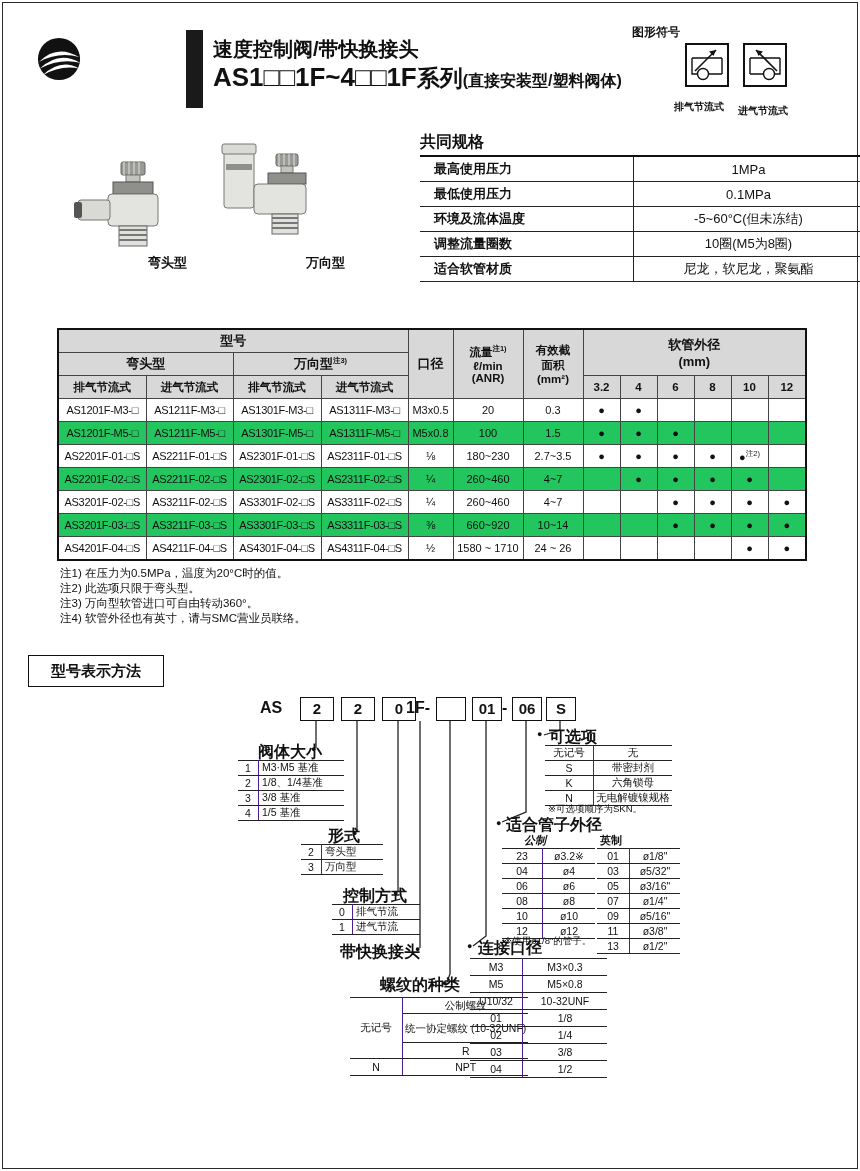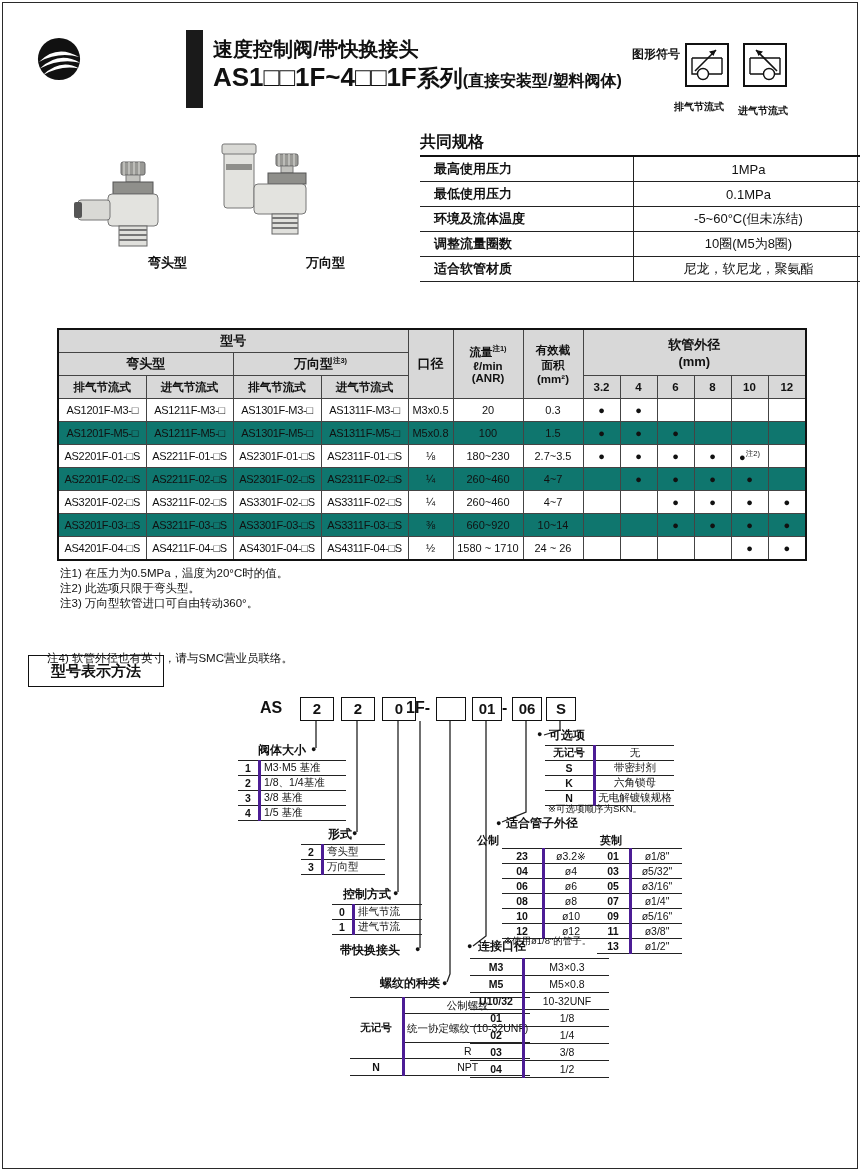--- a/index.html
+++ b/index.html
@@ -22,37 +22,37 @@
   table.specs{border-collapse:collapse;table-layout:fixed;width:425px;border-top:2px solid #111;}
   table.specs td{border-bottom:1.5px solid #222;height:22px;font-size:13px;}
   td.sl{width:198px;padding-left:14px;font-weight:bold;}
   td.sv{width:227px;text-align:center;border-left:1px solid #222;}
   
   table.main{border-collapse:collapse;table-layout:fixed;width:748px;border:2px solid #111;}
   table.main th,table.main td{border:1px solid #444;padding:0;text-align:center;vertical-align:middle;}
   table.main th{background:#d8d8d8;font-size:13px;font-weight:bold;height:22px;}
   table.main th.small{font-size:11.5px;}
   table.main td{height:22px;font-size:11px;background:#fff;}
-  tr.alt td{background:#0f766e;}
+  tr.alt td{background:#22c55e;}
   td.m{font-size:10.2px;text-align:left;padding-left:3px;letter-spacing:-0.3px;white-space:nowrap;}
   sup.tiny{font-size:7.5px;text-align:right;}
   .dotc{font-size:11px;}
   
   .note{font-size:11.5px;line-height:15px;white-space:nowrap;}
   
   .howbox{border:1.5px solid #111;width:134px;height:30px;line-height:30px;text-align:center;font-size:15px;font-weight:bold;}
   .pnbox{border:1.5px solid #111;height:22px;line-height:22px;text-align:center;font-size:15px;font-weight:bold;background:#fff;}
   .pntext{font-size:16px;font-weight:bold;white-space:nowrap;}
-  .glabel{font-size:12px;font-weight:bold;white-space:nowrap;text-align:center;}
+  .glabel{font-size:16px;font-weight:bold;white-space:nowrap;text-align:center;}
   .gsub{font-size:11px;font-weight:bold;}
   .gnote{font-size:9.5px;white-space:nowrap;}
   .dot{font-size:9px;line-height:10px;}
   table.mini{border-collapse:collapse;table-layout:fixed;border-top:1.5px solid #222;}
   table.mini td{border-bottom:1.5px solid #222;font-size:10.5px;height:14px;text-align:center;vertical-align:middle;padding:0 2px;white-space:nowrap;}
-  table.mini td.code{font-weight:bold;border-right:3px solid #4c1d95;}
+  table.mini td.code{font-weight:normal;border-right:1px solid #4c1d95;}
   table.mini td.lab{text-align:left;padding-left:3px;}
   table.mini td.cen{text-align:center;}
   td.pre{white-space:pre-line;line-height:11px;font-size:10px;}
   .pageno{font-size:13px;text-align:center;}
   svg{display:block;}
 </style>
 </head>
 <body>
 
 <div id="page">
@@ -65,21 +65,21 @@
       <path d="M4,34 Q24,15 46,28 Q25,23 4,34 Z" fill="#fff"></path>
       <path d="M7,41 Q26,23 45,34 Q26,30 7,41 Z" fill="#fff"></path>
     </svg>
   </div>
   <div class="abs blackbar" style="left:186px;top:30px;width:17px;height:78px;"></div>
   <div class="abs t1" style="left:213px;top:36px;">速度控制阀/带快换接头</div>
   <div class="abs" style="left:213px;top:62px;white-space:nowrap;">
     <span class="t2">AS1□□1F~4□□1F</span><span class="t2b">系列</span><span class="t2c">(直接安装型/塑料阀体)</span>
   </div>
 
-  <div class="abs symtitle" style="left:632px;top:46px;">图形符号</div>
+  <div class="abs symtitle" style="left:632px;top:24px;">图形符号</div>
   <div class="abs" style="left:684px;top:42px;">
     <svg width="46" height="48" viewBox="0 0 46 48">
       <rect x="2" y="2" width="42" height="42" fill="none" stroke="#111" stroke-width="2"></rect>
       <path d="M8,16 H38 M38,16 V32 M38,32 H24 M8,16 V32 H14" fill="none" stroke="#111" stroke-width="1.4"></path>
       <path d="M11,29 L32,8" stroke="#111" stroke-width="1.6"></path>
       <path d="M32,8 l-7,1.5 l4.5,4.5 Z" fill="#111"></path>
       <circle cx="19" cy="32" r="5.5" fill="none" stroke="#111" stroke-width="1.4"></circle>
     </svg>
   </div>
   <div class="abs" style="left:742px;top:42px;">
@@ -306,21 +306,21 @@
           <td class="dotc"></td>
           <td class="dotc">●</td>
           <td class="dotc">●</td>
     </tr>
   </tbody>
     </table>
 
   <div class="abs note" style="left:60px;top:566px;">注1) 在压力为0.5MPa，温度为20°C时的值。</div>
   <div class="abs note" style="left:60px;top:581px;">注2) 此选项只限于弯头型。</div>
   <div class="abs note" style="left:60px;top:596px;">注3) 万向型软管进口可自由转动360°。</div>
-  <div class="abs note" style="left:47px;top:611px;margin-top:40px;">注4) 软管外径也有英寸，请与SMC营业员联络。</div>
+  <div class="abs note" style="left:60px;top:611px;">注4) 软管外径也有英寸，请与SMC营业员联络。</div>
 
   <div class="abs howbox" style="left:28px;top:655px;">型号表示方法</div>
 
   <div class="abs pntext" style="left:260px;top:699px;">AS</div>
   <div class="abs pnbox" style="left:300px;top:697px;width:32px;">2</div>
   <div class="abs pnbox" style="left:341px;top:697px;width:32px;">2</div>
   <div class="abs pnbox" style="left:382px;top:697px;width:32px;">0</div>
   <div class="abs pntext" style="left:406px;top:699px;">1F-</div>
   <div class="abs pnbox" style="left:436px;top:697px;width:28px;"></div>
   <div class="abs pnbox" style="left:472px;top:697px;width:28px;">01</div>
@@ -449,21 +449,21 @@
           <td class="cen">3/8</td>
         </tr>
     <tr>
           <td class="code" style="height:16px;">04</td>
           <td class="cen">1/2</td>
         </tr>
   </tbody>
     </table>
 
   <div class="abs glabel" style="left:506px;top:815px;">适合管子外径</div>
-  <div class="abs gsub" style="left:477px;top:833px;">公制</div>
+  <div class="abs gsub" style="left:524px;top:833px;font-style:italic;">公制</div>
   <table class="mini abs" style="left:502px;top:848px;">
     <tbody>
         <tr>
           <td class="code" style="width:36px;height:13px;">23</td>
           <td class="cen" style="width:48px">ø3.2※</td>
         </tr>
     <tr>
           <td class="code" style="height:13px;">04</td>
           <td class="cen">ø4</td>
         </tr>

